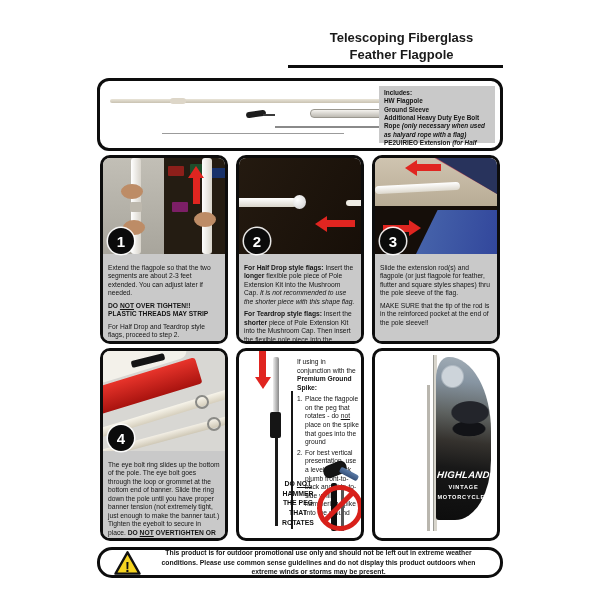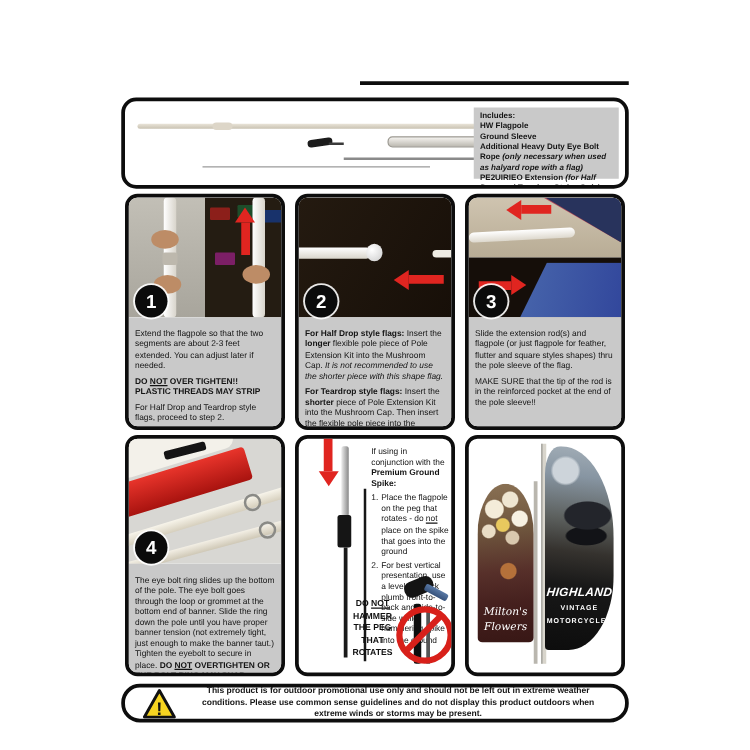--- a/index.html
+++ b/index.html
@@ -128,20 +128,24 @@
   .warning-bar{position:absolute;left:97px;top:547px;width:406px;height:31px;background:#fff;
       border:3px solid #0d0d0d;border-radius:15px;box-sizing:border-box;
       display:flex;align-items:center;gap:8px;padding:0 12px 0 14px;}
   .warning-bar p{margin:0;font-size:6.8px;font-weight:600;line-height:1.4;text-align:center;flex:1;color:#141414;}
 </style>
 </head>
 <body>
 
 <div class="page">
 
+  <div class="product-title">
+    <div>Telescoping Fiberglass</div>
+    <div>Feather Flagpole</div>
+  </div>
   <div class="header-rule"></div>
 
   <div class="includes-panel">
     <div class="pole-main"></div>
     <div class="pole-joint"></div>
     <div class="pole-tip"></div>
     <div class="eyebolt-part"></div>
     <div class="eyebolt-hook"></div>
     <div class="sleeve-part"></div>
     <div class="rod1"></div>
@@ -285,26 +289,20 @@
     <div class="mallet-head"></div>
     <div class="mallet-handle"></div>
     <div class="peg1"></div>
     <div class="peg2"></div>
     <div class="no-sign"></div>
   </div>
 
   <div class="panel row2 px3">
     <div class="flag1-pole"></div>
     <div class="flag2-pole"></div>
-    <div class="flag1">
-      <div class="flag1-name">
-        <div>Milton's</div>
-        <div>Flowers</div>
-      </div>
-    </div>
     <div class="flag2">
       <div class="flag2-brand">HIGHLAND</div>
       <div class="flag2-sub">
         <div>VINTAGE</div>
         <div>MOTORCYCLES</div>
       </div>
     </div>
   </div>
 
   <div class="warning-bar">

